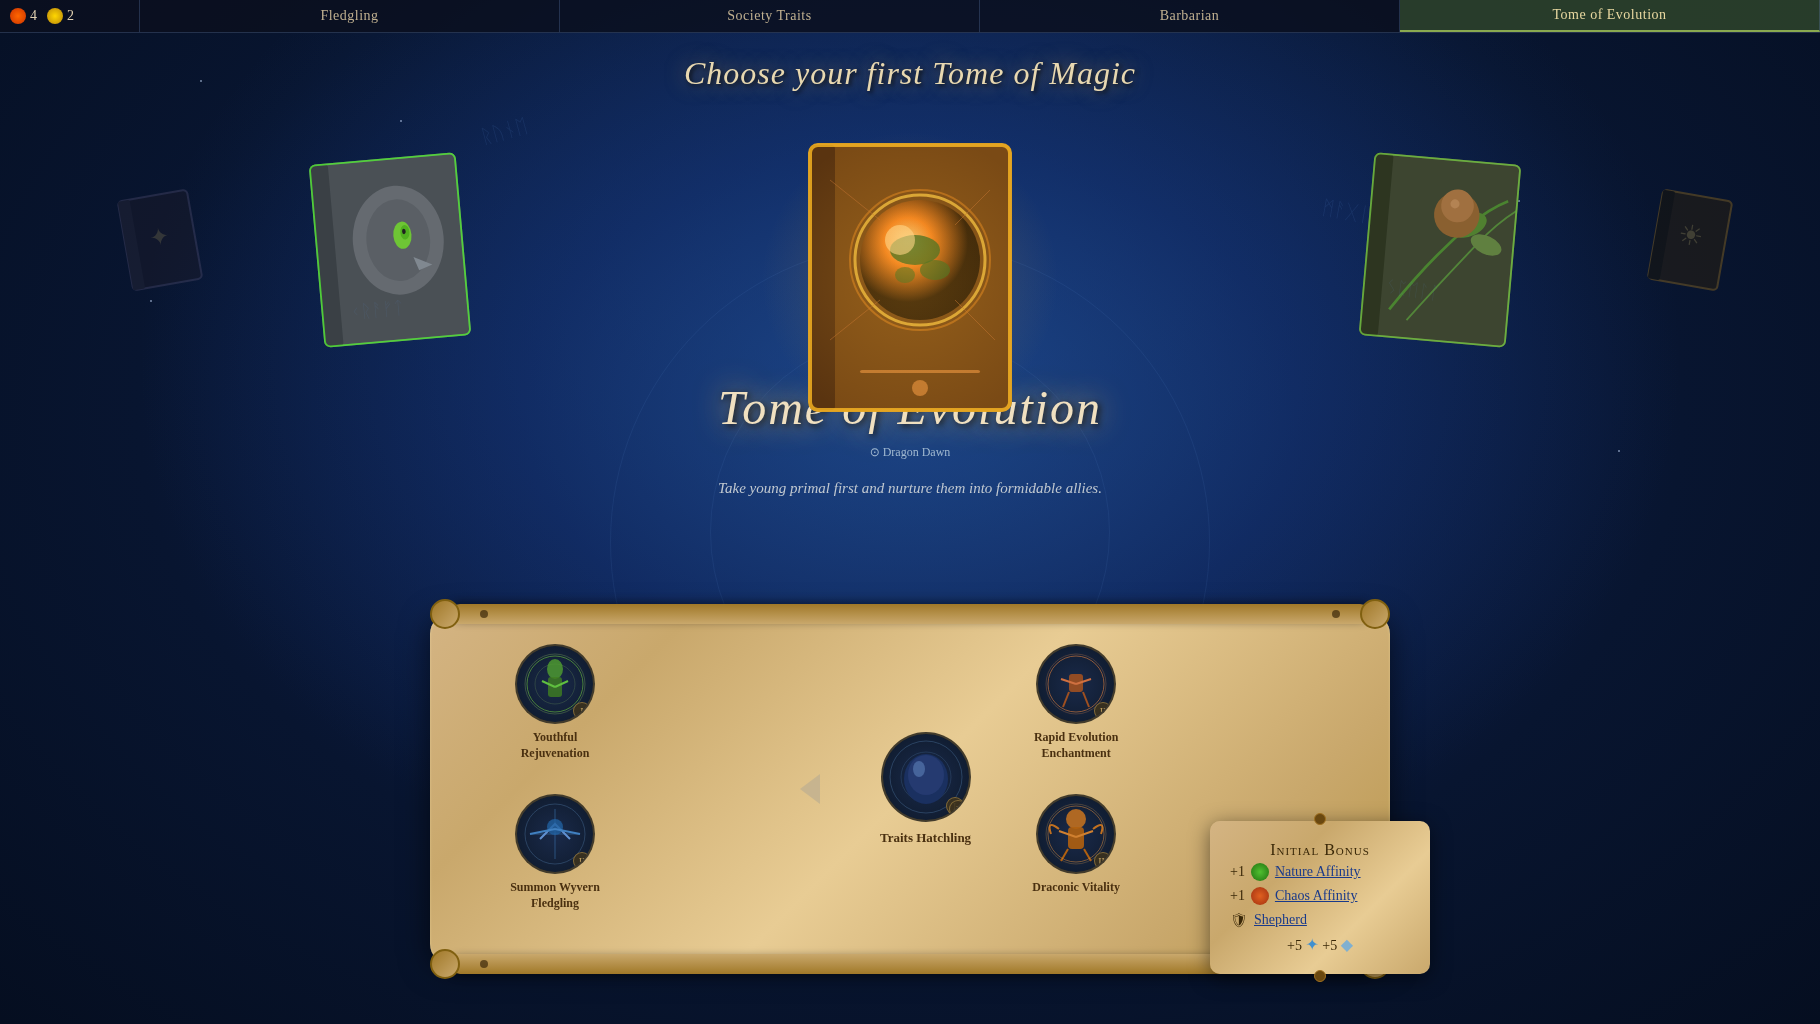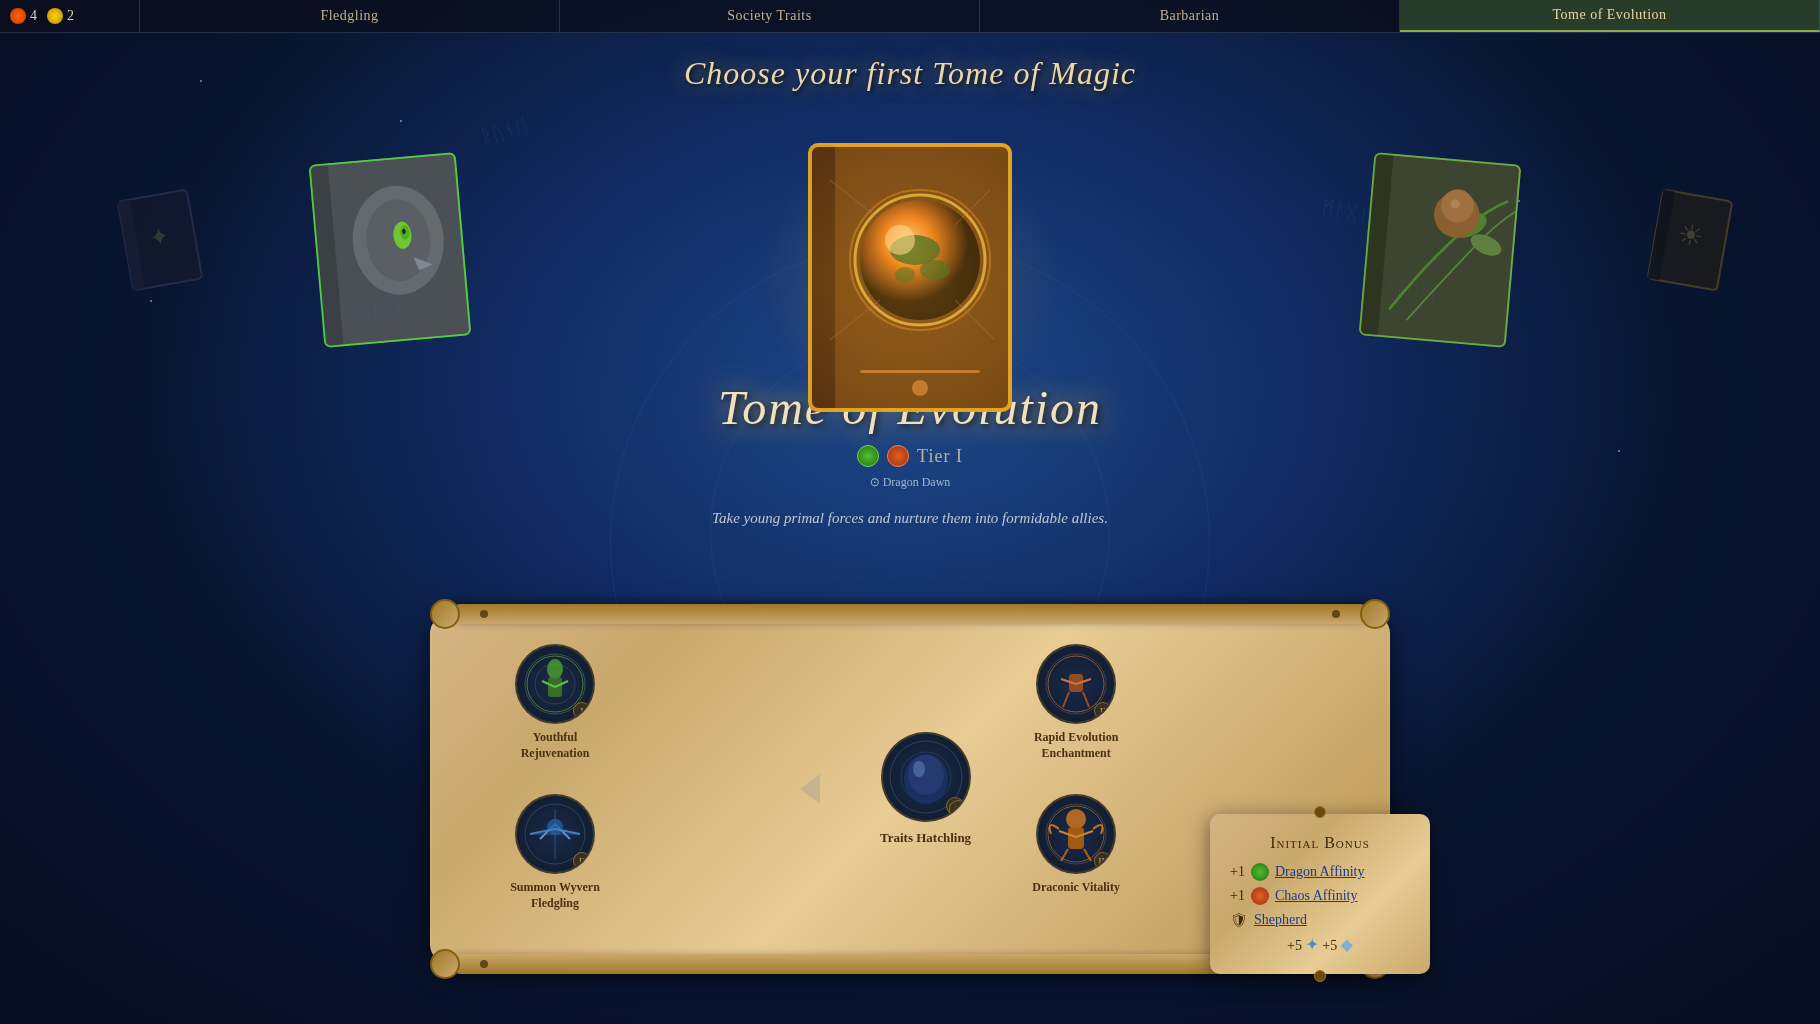--- a/index.html
+++ b/index.html
@@ -366,21 +366,21 @@
       border-radius: 10px;
       padding: 20px;
       box-shadow: 0 4px 20px rgba(0,0,0,0.5);
     }
 
     .bonus-title {
       text-align: center;
       font-size: 16px;
       color: #3a2808;
       font-variant: small-caps;
-      margin-bottom: 11px;
+      margin-bottom: 4px;
       letter-spacing: 1px;
     }
 
     .bonus-item {
       display: flex;
       align-items: center;
       gap: 6px;
       margin-bottom: 6px;
       font-size: 14px;
       color: #3a2808;
@@ -626,29 +626,24 @@
       <rect x="5" y="5" width="70" height="90" rx="4" fill="#2a2010" stroke="#806020" stroke-width="2"></rect>
       <rect x="5" y="5" width="12" height="90" rx="2" fill="#1a1508"></rect>
       <text x="40" y="55" fill="rgba(200,180,100,0.5)" font-size="28" text-anchor="middle">☀</text>
     </svg>
   </div>
 
 </div>
 
 <div class="book-info">
   <div class="book-title-main">Tome of Evolution</div>
-  <div class="book-tier-row">
-    <div class="tier-icon tier-icon-nature"></div>
-    <div class="tier-icon tier-icon-chaos"></div>
-    <span class="tier-text">Tier I</span>
-  </div>
   <div class="book-subtitle">
     ⊙ <span>Dragon Dawn</span>
   </div>
-  <div class="book-desc">Take young primal forces and nurture them into formidable allies.</div>
+  <div class="book-desc">Take young primal first and nurture them into formidable allies.</div>
 </div>
 
 <div class="scroll-area">
 
   <div style="position:relative; width:100%; min-height:260px;">
     <div class="scroll-bg"></div>
     <div class="scroll-cap-top">
       <div class="inner-hole" style="left:30px;"></div>
       <div class="inner-hole" style="right:30px;"></div>
     </div>
@@ -785,21 +780,21 @@
 <div class="bonus-panel">
 
   <div style="position:absolute;top:-8px;left:50%;transform:translateX(-50%);width:12px;height:12px;border-radius:50%;background:#6a4810;border:1px solid #a07020;"></div>
   <div style="position:absolute;bottom:-8px;left:50%;transform:translateX(-50%);width:12px;height:12px;border-radius:50%;background:#6a4810;border:1px solid #a07020;"></div>
 
   <div class="bonus-title">Initial Bonus</div>
 
   <div class="bonus-item">
     <span>+1</span>
     <div class="bonus-icon-nature"></div>
-    <span class="bonus-link">Dragon Affinity</span>
+    <span class="bonus-link">Nature Affinity</span>
   </div>
 
   <div class="bonus-item">
     <span>+1</span>
     <div class="bonus-icon-chaos"></div>
     <span class="bonus-link">Chaos Affinity</span>
   </div>
 
   <div class="bonus-item">
     <div class="bonus-icon-shield">🛡</div>

